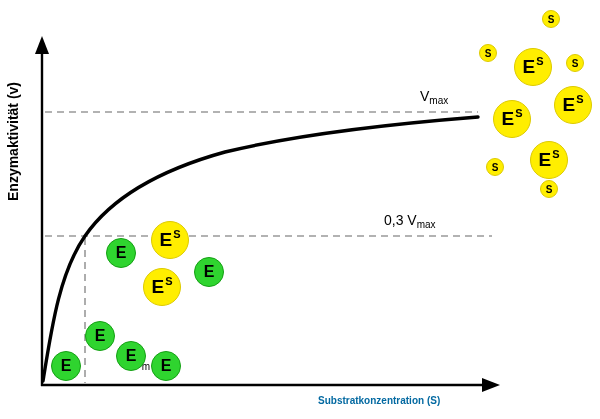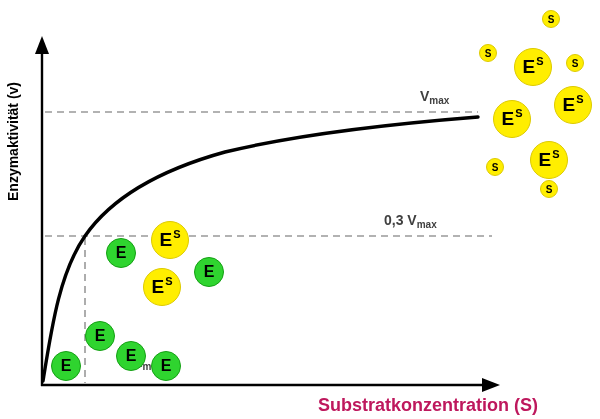--- a/index.html
+++ b/index.html
@@ -9,24 +9,24 @@
   }
   .plot-svg{position:absolute;left:0;top:0;}
   .ylab{
     position:absolute;left:2px;top:36px;height:210px;width:22px;
     writing-mode:vertical-rl;transform:rotate(180deg);
     display:flex;align-items:center;justify-content:center;
     font-weight:bold;font-size:14px;color:#000;white-space:nowrap;
   }
   .xlab{
     position:absolute;left:318px;top:395px;
-    font-weight:bold;font-size:18px;color:#be185d;white-space:nowrap;
+    font-weight:bold;font-size:10px;color:#0369a1;white-space:nowrap;
   }
   .blue{
-    position:absolute;color:#404040;font-weight:bold;font-size:14px;white-space:nowrap;
+    position:absolute;color:#000000;font-weight:normal;font-size:14px;white-space:nowrap;
   }
   .blue .sub{font-size:10px;vertical-align:-3px;}
   .km{font-size:13px;padding-left:44px;}
   .circ{
     position:absolute;border-radius:50%;
     display:flex;align-items:center;justify-content:center;
     font-weight:bold;color:#000;box-sizing:border-box;
   }
   .circ-g{width:30px;height:30px;background:#2fd42f;border:1px solid #14a014;font-size:16px;}
   .circ-y{width:38px;height:38px;background:#ffee00;border:1px solid #ddca00;font-size:19px;}

